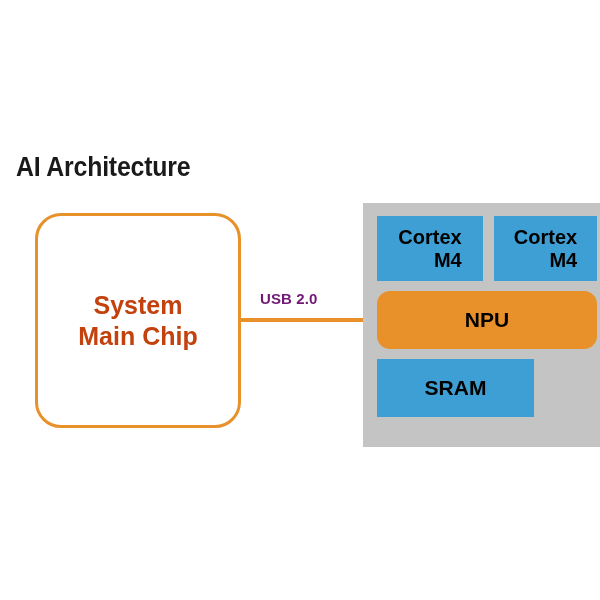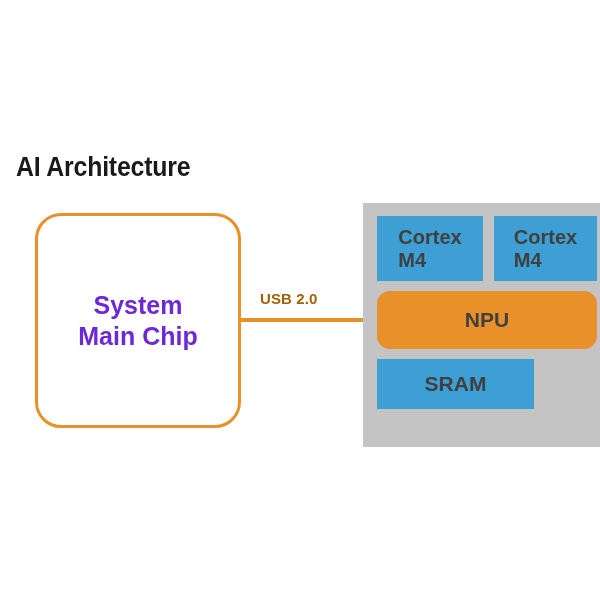--- a/index.html
+++ b/index.html
@@ -49,21 +49,21 @@
     height: 215px;
     box-sizing: border-box;
     border: 3px solid #e8912a;
     border-radius: 26px;
     background: #ffffff;
     display: flex;
     align-items: center;
     justify-content: center;
   }
   .host-label {
-    color: #6d28d9;
+    color: #c2410c;
     font-size: 25px;
     font-weight: bold;
     line-height: 31px;
     text-align: center;
     white-space: pre-line;
   }
 
   
   .link-line {
     position: absolute;
@@ -72,43 +72,43 @@
     width: 128px;
     height: 4px;
     background: #e8912a;
   }
   .link-label {
     position: absolute;
     left: 238px;
     top: 290px;
     font-size: 15px;
     font-weight: bold;
-    color: #a16207;
+    color: #701a75;
     white-space: nowrap;
     letter-spacing: 0.1px;
   }
 
   
   .soc-package {
     position: absolute;
     left: 341px;
     top: 203px;
     width: 248px;
     height: 244px;
     background: #c4c4c4;
   }
 
   .soc-block {
     position: absolute;
     display: flex;
     align-items: center;
     justify-content: center;
-    color: #404040;
+    color: #000000;
     font-weight: bold;
-    text-align: left;
+    text-align: right;
     line-height: 1.12;
     white-space: pre-line;
     box-sizing: border-box;
   }
   .blk-blue { background: #3d9fd4; }
   .blk-orange { background: #e8912a; border-radius: 13px; }
 
   
   .blk-cortex0 {
     left: 14px;  top: 13px;  width: 106px; height: 65px;
@@ -118,21 +118,21 @@
     left: 131px; top: 13px;  width: 103px; height: 65px;
     font-size: 20px;
   }
   
   .blk-npu {
     left: 14px;  top: 88px;  width: 220px; height: 58px;
     font-size: 21px;
   }
   
   .blk-sram {
-    left: 14px;  top: 156px; width: 157px; height: 50px;
+    left: 14px;  top: 156px; width: 157px; height: 58px;
     font-size: 21px;
   }
   .blk-otp {
     left: 181px; top: 156px; width: 53px;  height: 58px;
     font-size: 19px;
   }
 </style>
 </head>
 <body>
 

